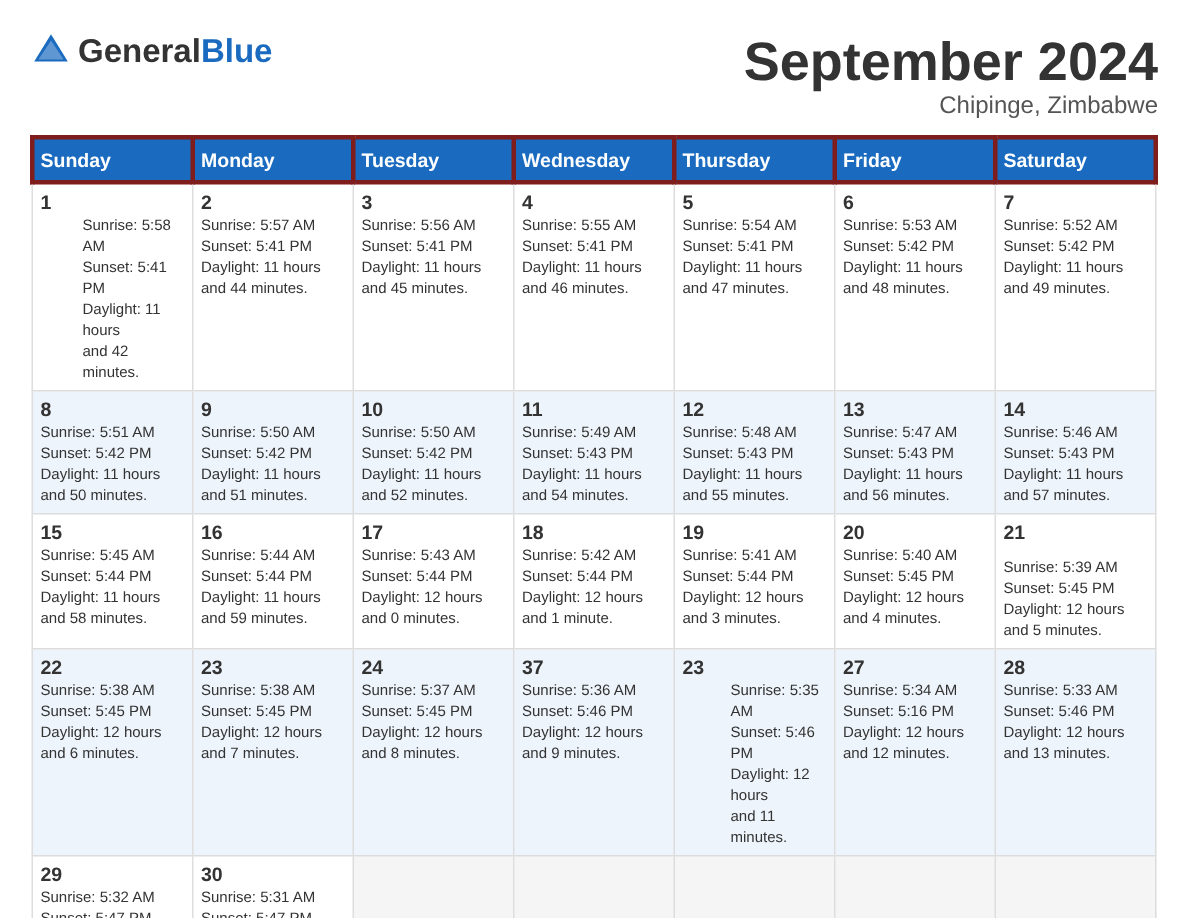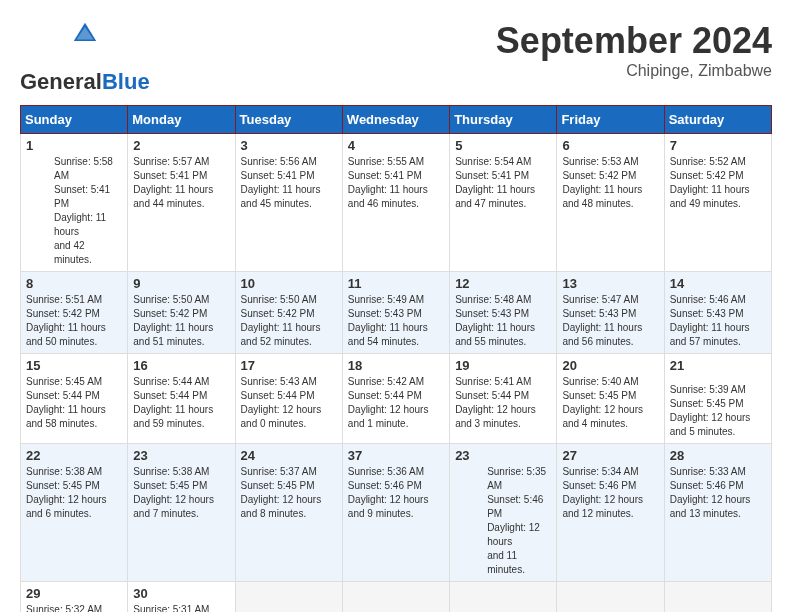--- a/index.html
+++ b/index.html
@@ -12,22 +12,21 @@
     }
     .header {
       display: flex;
       justify-content: space-between;
       align-items: flex-start;
       margin-bottom: 10px;
     }
     .logo {
       display: flex;
       align-items: center;
-      gap: 21px;
-      flex-direction: column;
+      gap: 4px;
     }
     .logo-text-general {
       font-size: 22px;
       font-weight: bold;
       color: #333;
     }
     .logo-text-blue {
       font-size: 22px;
       font-weight: bold;
       color: #1a6bbf;
@@ -53,21 +52,21 @@
       border-collapse: collapse;
       table-layout: fixed;
     }
     th {
       background-color: #1a6bbf;
       color: #fff;
       font-size: 13px;
       font-weight: bold;
       padding: 6px 4px;
       text-align: left;
-      border: 1px solid #7f1d1d;
+      border: 3px solid #7f1d1d;
     }
     td {
       border: 1px solid #ddd;
       vertical-align: top;
       padding: 4px 5px;
       font-size: 10px;
       color: #333;
       height: 80px;
       background: #fff;
     }
@@ -307,21 +306,21 @@
         <td>
           <span class="day-number">23</span>
           <div class="day-info" style="white-space: pre-line; margin-left: 32px;">Sunrise: 5:35 AM
 Sunset: 5:46 PM
 Daylight: 12 hours
 and 11 minutes.</div>
         </td>
         <td>
           <span class="day-number">27</span>
           <div class="day-info" style="white-space: pre-line;">Sunrise: 5:34 AM
-Sunset: 5:46 PM
+Sunset: 5:16 PM
 Daylight: 12 hours
 and 12 minutes.</div>
         </td>
         <td>
           <span class="day-number">28</span>
           <div class="day-info" style="white-space: pre-line;">Sunrise: 5:33 AM
 Sunset: 5:46 PM
 Daylight: 12 hours
 and 13 minutes.</div>
         </td>

